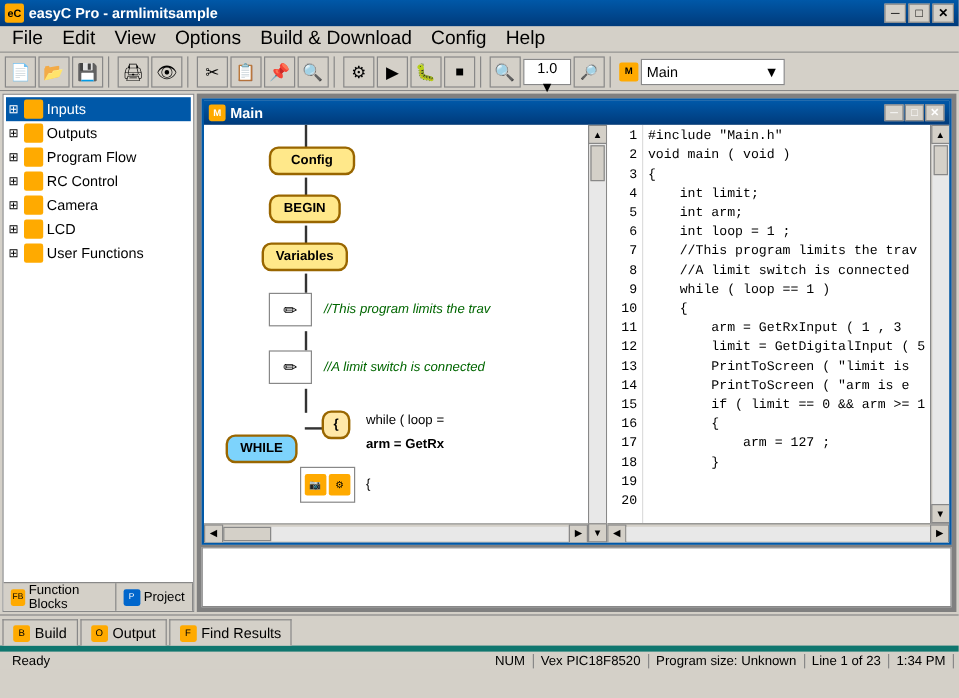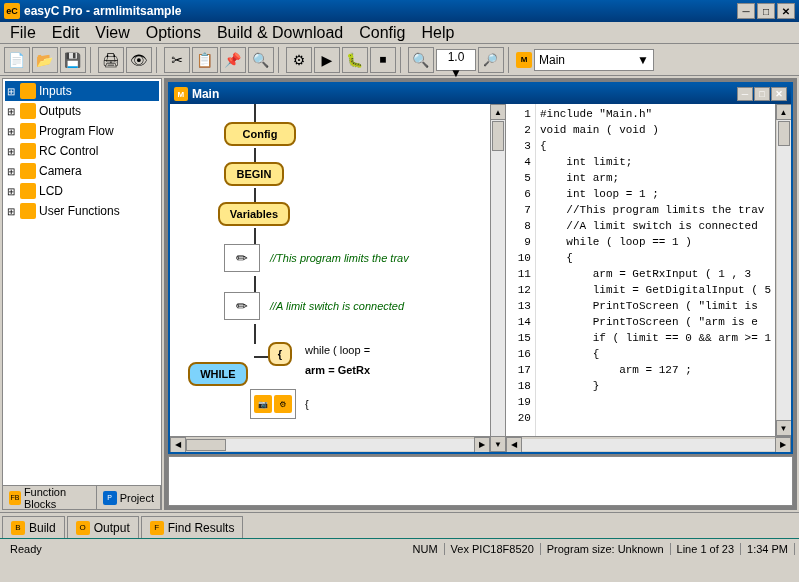--- a/index.html
+++ b/index.html
@@ -235,21 +235,21 @@
       padding: 0 8px;
       cursor: pointer;
       font-size: 12px;
     }
     .bottom-tab-icon { width: 14px; height: 14px; background: #ffaa00; border-radius: 2px; display: flex; align-items: center; justify-content: center; font-size: 8px; }
 
     
     .status-bar {
       height: 20px;
       background: #d4d0c8;
-      border-top: 1px solid #0f766e;
+      border-top: 5px solid #0f766e;
       display: flex;
       align-items: center;
       padding: 0 4px;
       font-size: 11px;
       gap: 8px;
     }
     .status-item { padding: 0 6px; border-right: 1px solid #888; height: 100%; display: flex; align-items: center; }
     .status-ready { padding: 0 6px; display: flex; align-items: center; }
     .status-right { margin-left: auto; display: flex; }
 

